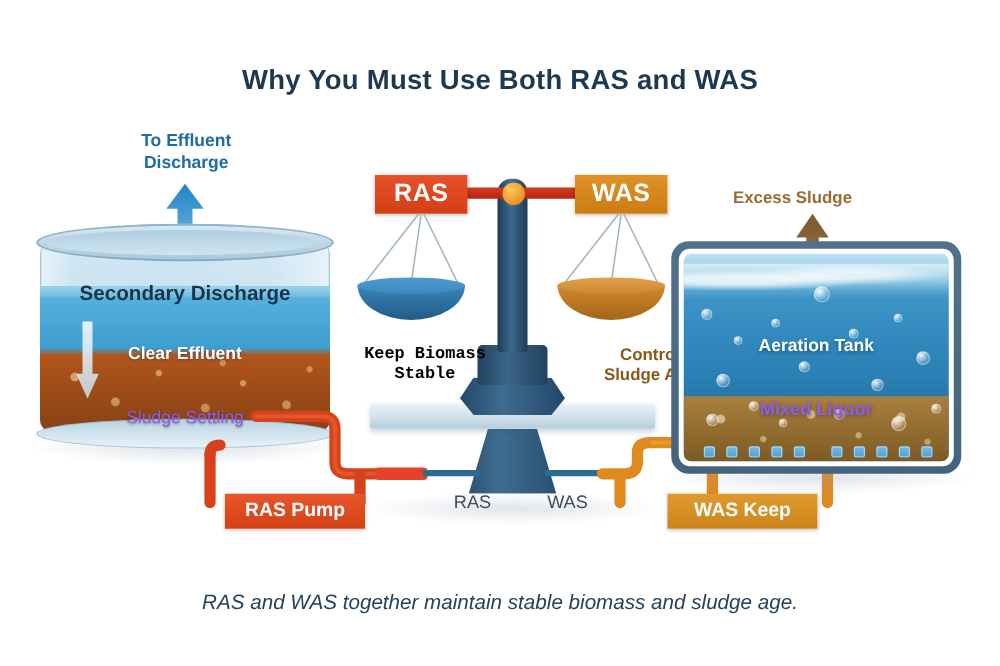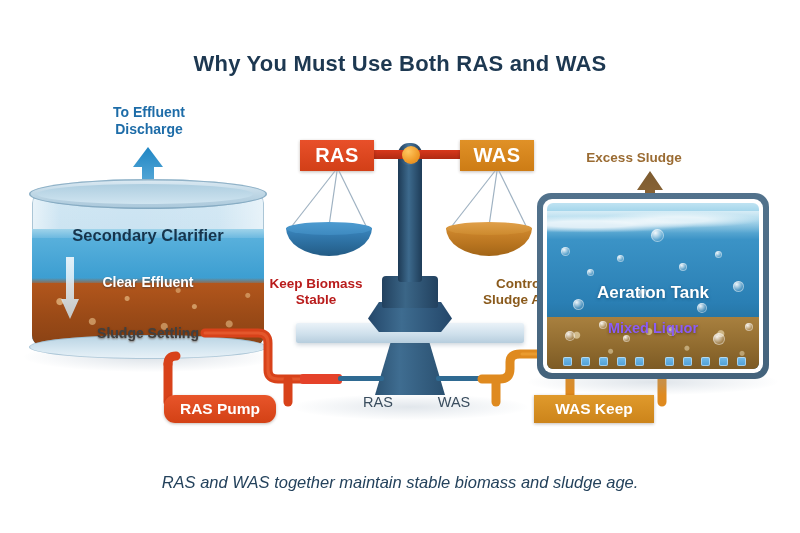--- a/index.html
+++ b/index.html
@@ -130,21 +130,21 @@
     top: 201px; left: 32px; width: 232px;
     font-size: 16.5px; font-weight: bold; color: #16344c;
   }
   .clar-eff {
     top: 250px; left: 32px; width: 232px;
     font-size: 14px; font-weight: bold; color: #ffffff;
     text-shadow: 0 1px 2px rgba(0,40,70,.45);
   }
   .clar-sl {
     top: 301px; left: 32px; width: 232px;
-    font-size: 14px; font-weight: bold; color: #404040;
+    font-size: 14px; font-weight: normal; color: #8b5cf6;
     text-shadow: 0 1px 2px rgba(70,30,0,.55);
   }
   .down-arrow {
     position: absolute; left: 61px; top: 233px; width: 18px; height: 62px;
   }
 
   
   .scale-shadow {
     position: absolute; left: 292px; top: 370px;
     width: 236px; height: 26px;
@@ -230,21 +230,21 @@
   .pan-ell {
     position: absolute; left: 0; top: 0; width: 86px; height: 13px;
     border-radius: 50%;
   }
   .pan-l .pan-ell { background: linear-gradient(to bottom, #4d9bd0, #3e8ac0); }
   .pan-r .pan-ell { background: linear-gradient(to bottom, #e0a04a, #cd8a2e); }
   .pan-label {
     top: 252px; width: 120px;
     font-size: 13.5px; font-weight: bold;
   }
-  .pan-label-l { left: 256px; color: #b91c1c; }
+  .pan-label-l { left: 280px; color: #000000; font-family: Liberation Mono, monospace; }
   .pan-label-r { left: 460px; color: #8a5a1c; }
   .base-tag {
     position: absolute; top: 370px;
     font-size: 14.5px; color: #3a4d5e; font-weight: normal;
     width: 60px; text-align: center;
   }
   .base-tag-l { left: 348px; }
   .base-tag-r { left: 424px; }
 
   
@@ -304,39 +304,39 @@
     background: radial-gradient(circle at 34% 30%, rgba(255,255,255,.92), rgba(255,255,255,.18) 58%, rgba(255,255,255,.05) 75%);
     box-shadow: inset 0 0 0 1px rgba(255,255,255,.45);
   }
   .diffuser {
     position: absolute; bottom: 3px;
     width: 9px; height: 9px; border-radius: 2px;
     background: linear-gradient(to bottom, #74bcea, #4f9ed4);
     box-shadow: inset 0 0 0 1px rgba(255,255,255,.45);
   }
   .aer-title {
-    top: 259px; left: 537px; width: 232px;
-    font-size: 17px; font-weight: bold; color: #ffffff;
+    top: 244px; left: 537px; width: 232px;
+    font-size: 14px; font-weight: bold; color: #ffffff;
     text-shadow: 0 1px 3px rgba(0,50,85,.55);
   }
   .aer-ml {
     top: 296px; left: 537px; width: 232px;
     font-size: 14.5px; font-weight: bold; color: #8b5cf6;
     text-shadow: 0 1px 3px rgba(60,40,0,.6);
   }
 
   
   .pump {
     position: absolute; top: 371px;
     height: 28px;
     color: #fff; font-size: 15.5px; font-weight: bold;
     display: flex; align-items: center; justify-content: center;
     box-shadow: 0 1px 3px rgba(60,30,10,.3);
   }
-  .pump-ras { left: 164px; width: 112px; background: linear-gradient(to bottom, #e8552a, #d34115); border-radius: 11px; }
+  .pump-ras { left: 180px; width: 112px; background: linear-gradient(to bottom, #e8552a, #d34115); }
   .pump-was { left: 534px; width: 120px; background: linear-gradient(to bottom, #e09a2c, #cc841a); }
   svg.pipes { position: absolute; left: 0; top: 0; width: 800px; height: 533px; pointer-events: none; }
 </style>
 </head>
 <body>
 
 <div id="canvas">
 
   <div class="title">Why You Must Use Both RAS and WAS</div>
 
@@ -373,21 +373,21 @@
   <svg class="down-arrow" viewBox="0 0 18 62">
     <defs>
       <linearGradient id="gDn" x1="0" y1="0" x2="0" y2="1">
         <stop offset="0%" stop-color="#eaf5fb" stop-opacity=".95"></stop>
         <stop offset="100%" stop-color="#cfe6f3" stop-opacity=".8"></stop>
       </linearGradient>
     </defs>
     <path d="M9 62 L18 42 L13 42 L13 0 L5 0 L5 42 L0 42 Z" fill="url(#gDn)"></path>
   </svg>
 
-  <div class="lbl clar-title">Secondary Clarifier</div>
+  <div class="lbl clar-title">Secondary Discharge</div>
   <div class="lbl clar-eff">Clear Effluent</div>
   <div class="lbl clar-sl">Sludge Settling</div>
 
   <div class="scale-shadow"></div>
 
   <div class="scale-base"></div>
   <div class="scale-plate"></div>
   <div class="scale-hex"></div>
   <div class="scale-collar"></div>
   <div class="scale-column"></div>

